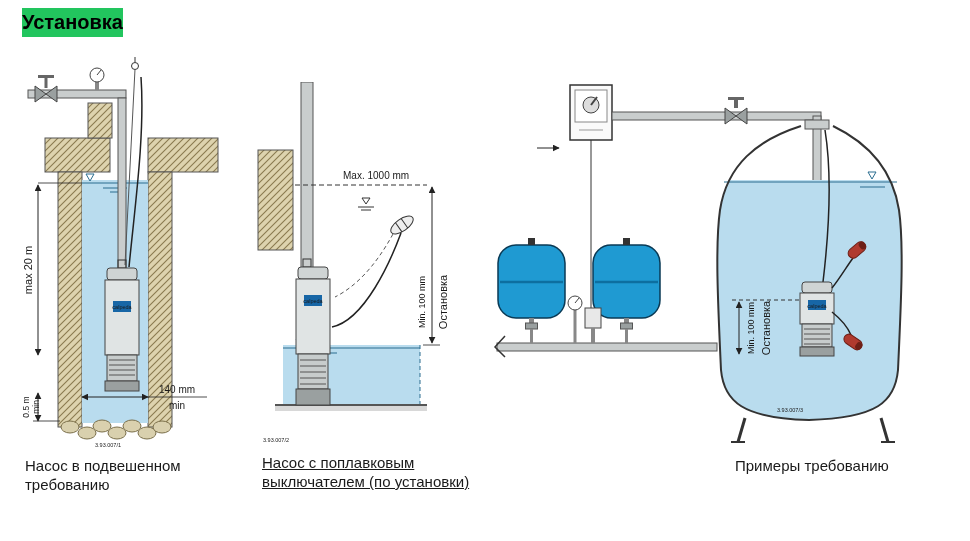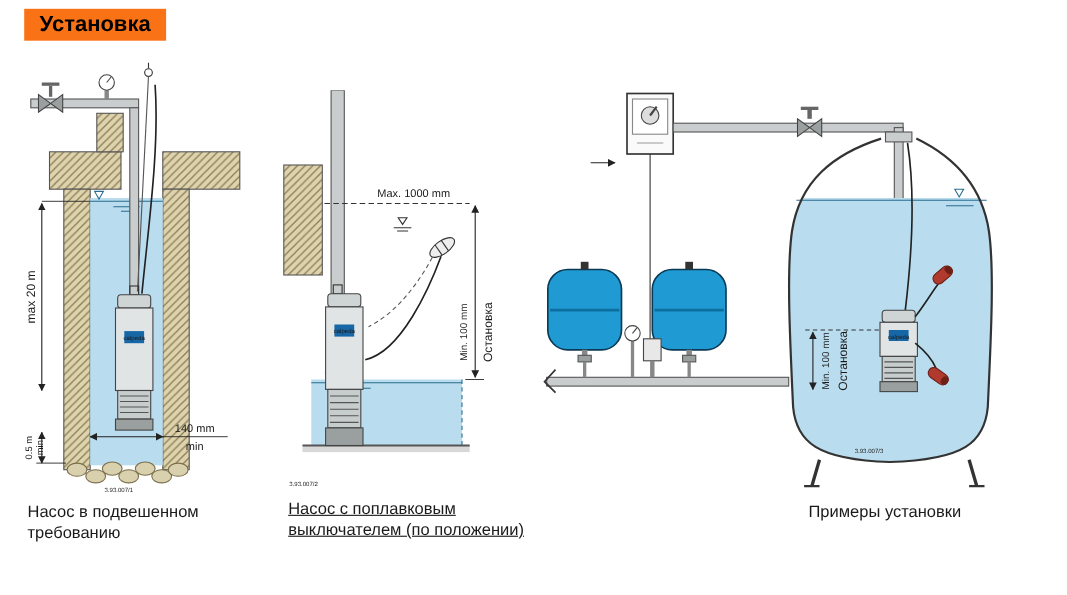--- a/index.html
+++ b/index.html
@@ -1,19 +1,19 @@
 <!DOCTYPE html>
 <html><head>
 <meta charset="utf-8">
 <style>
   html,body{margin:0;padding:0;background:#fff;}
   .page{position:relative;width:970px;height:541px;background:#ffffff;
         font-family:"Liberation Sans",sans-serif;overflow:hidden;}
-  .title{position:absolute;left:22px;top:8px;background:#f97316;color:#000;
-         font-size:20px;font-weight:bold;padding:3px 14px;}
+  .title{position:absolute;left:22px;top:8px;background:#22c55e;color:#000;
+         font-size:20px;font-weight:bold;padding:3px 0;}
   .caption{position:absolute;font-size:15px;color:#1a1a1a;line-height:19px;}
   svg{position:absolute;}
   svg text{font-family:"Liberation Sans",sans-serif;fill:#1a1a1a;}
 </style>
 </head>
 <body>
 
 <div class="page">
 
   <div class="title">Установка</div>
@@ -294,19 +294,19 @@
 
     <text x="290" y="352" font-size="5.5" fill="#555">3.93.007/3</text>
   </svg>
 
   <div class="caption" style="left:25px;top:456px;width:230px;">
     <span>Насос в подвешенном</span><br>
     <span>требованию</span>
   </div>
   <div class="caption" style="left:262px;top:453px;width:290px;text-decoration:underline;">
     <span>Насос с поплавковым</span><br>
-    <span>выключателем (по положении)</span>
+    <span>выключателем (по установки)</span>
   </div>
   <div class="caption" style="left:735px;top:456px;width:220px;">
-    <span>Примеры установки</span>
+    <span>Примеры требованию</span>
   </div>
 
 </div>
 
 </body></html>

